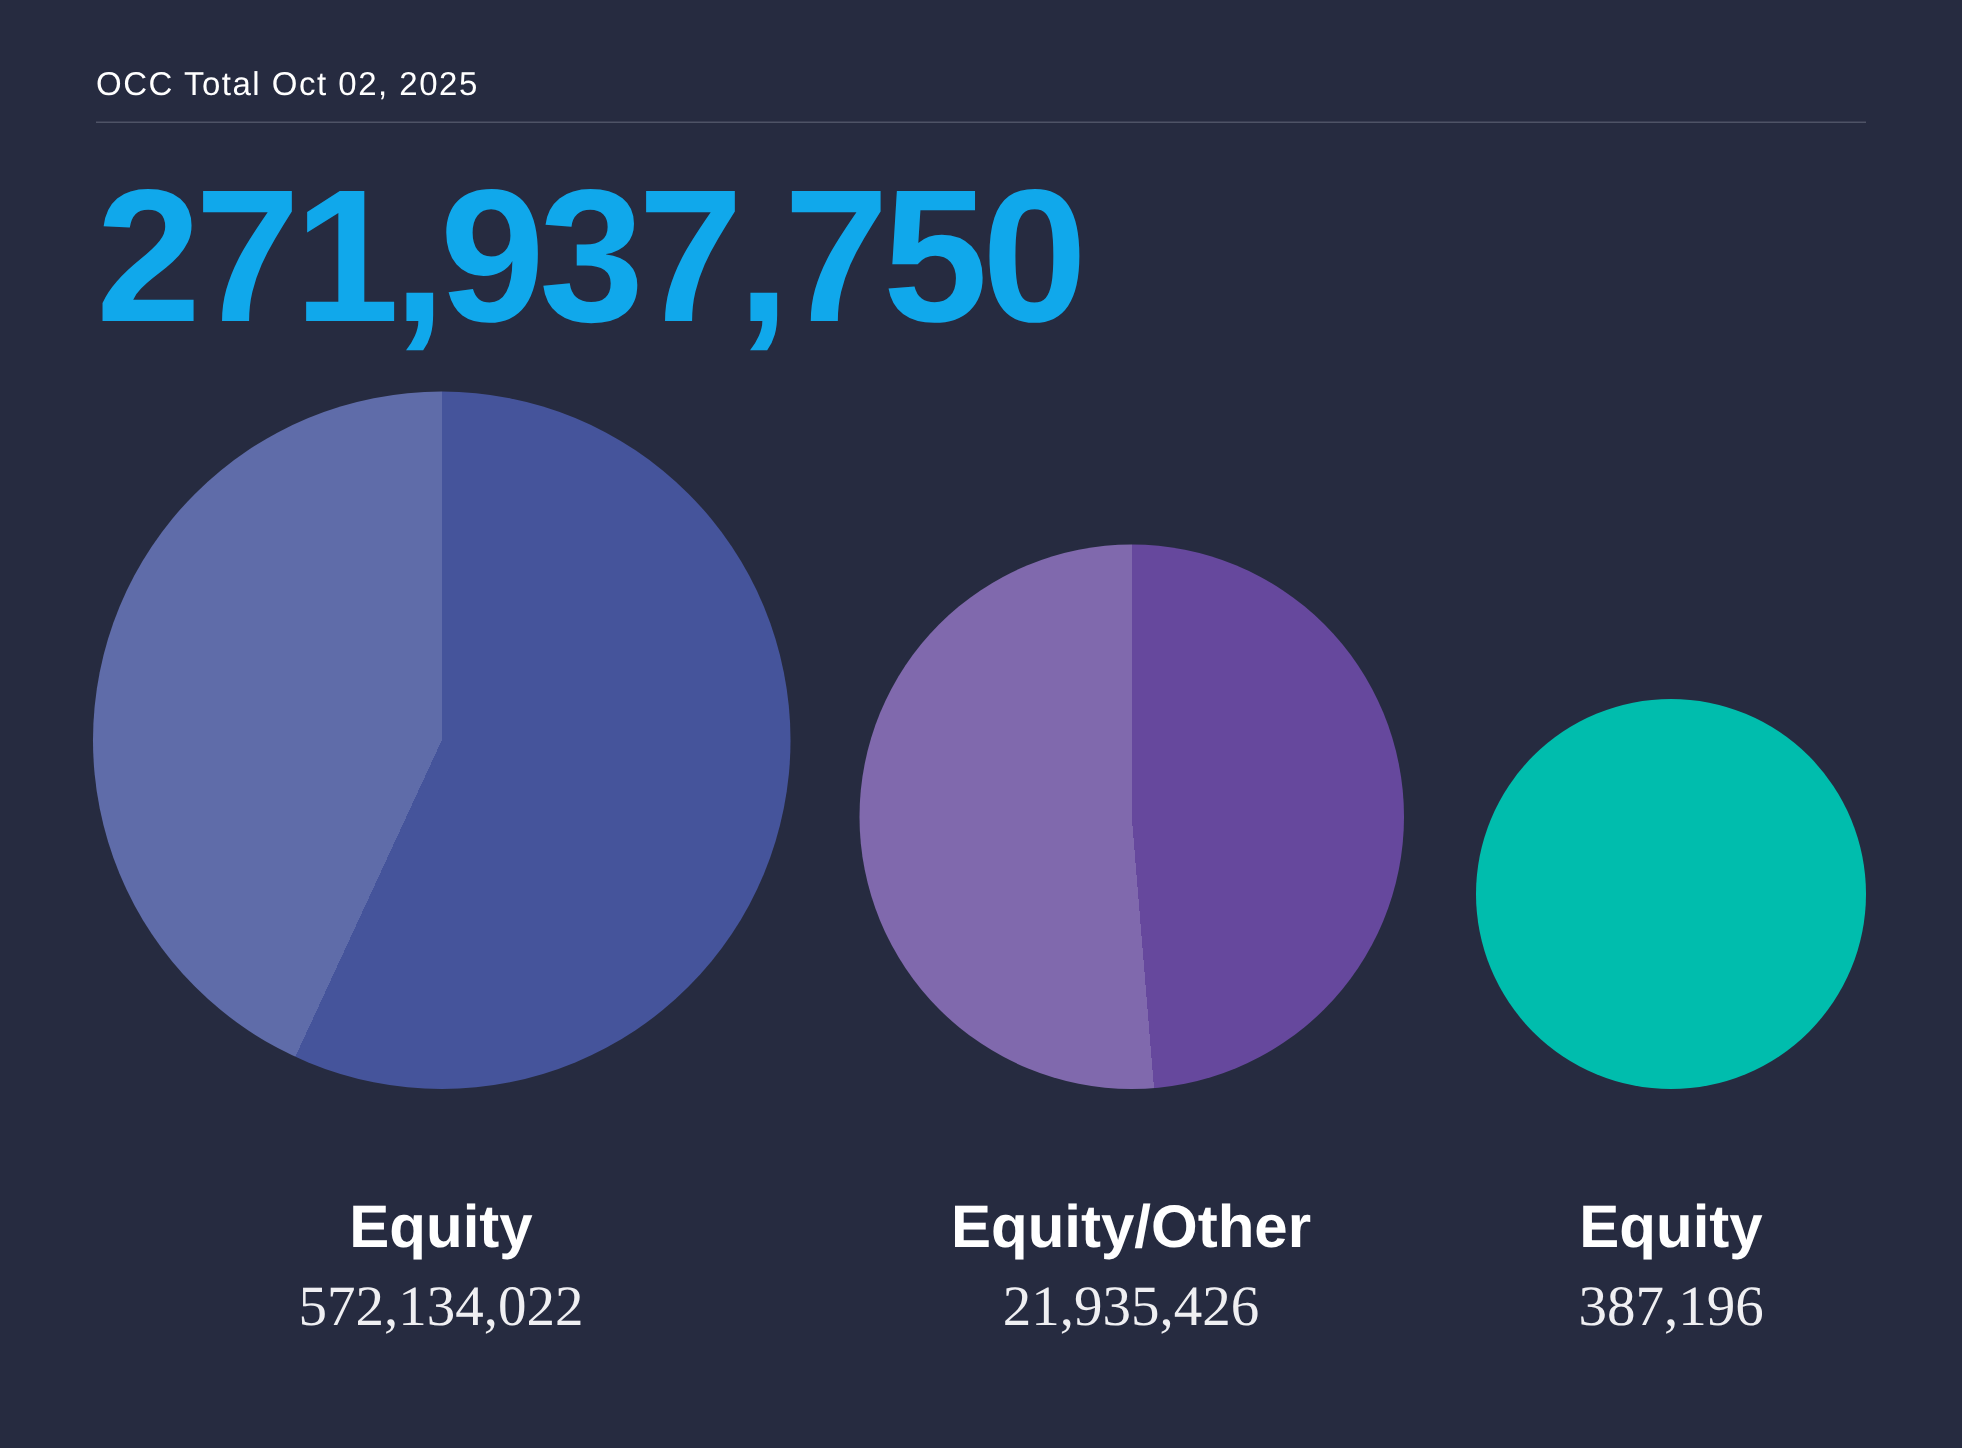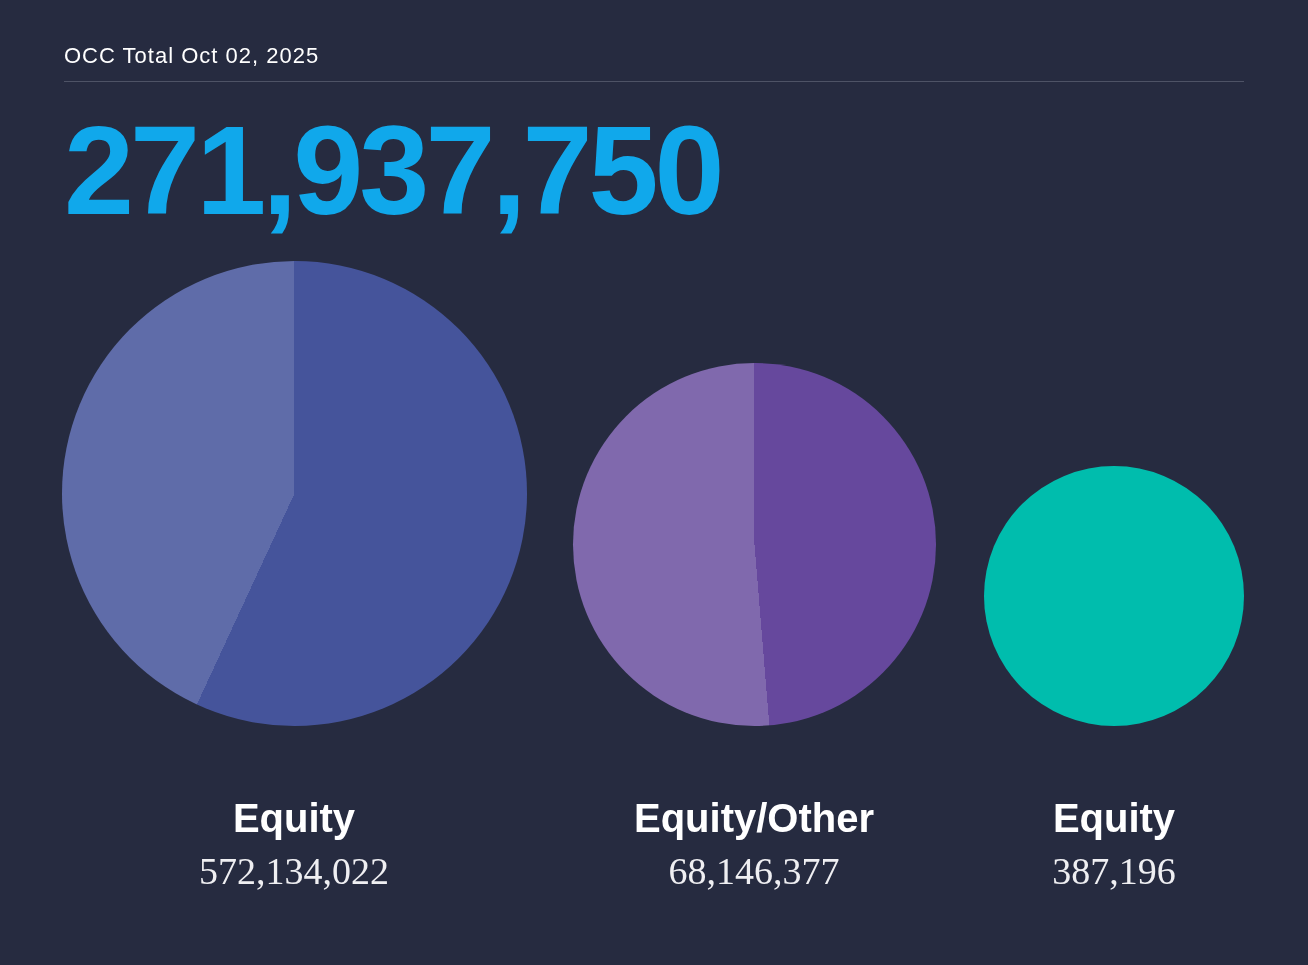--- a/index.html
+++ b/index.html
@@ -97,21 +97,21 @@
       </div>
       <div class="cat">Equity</div>
       <div class="num">572,134,022</div>
     </div>
 
     <div class="col col-1">
       <div class="pie-area">
         <div class="pie" style="width: 363px; height: 363px; background: conic-gradient(rgb(102, 72, 157) 0deg, rgb(102, 72, 157) 175.32deg, rgb(128, 105, 173) 175.32deg, rgb(128, 105, 173) 360deg);"></div>
       </div>
       <div class="cat">Equity/Other</div>
-      <div class="num">68,146,377</div>
+      <div class="num">21,935,426</div>
     </div>
 
     <div class="col col-2">
       <div class="pie-area">
         <div class="pie" style="width: 260px; height: 260px; background: conic-gradient(rgb(0, 189, 173) 0deg, rgb(0, 189, 173) 360deg);"></div>
       </div>
       <div class="cat">Equity</div>
       <div class="num">387,196</div>
     </div>
 

